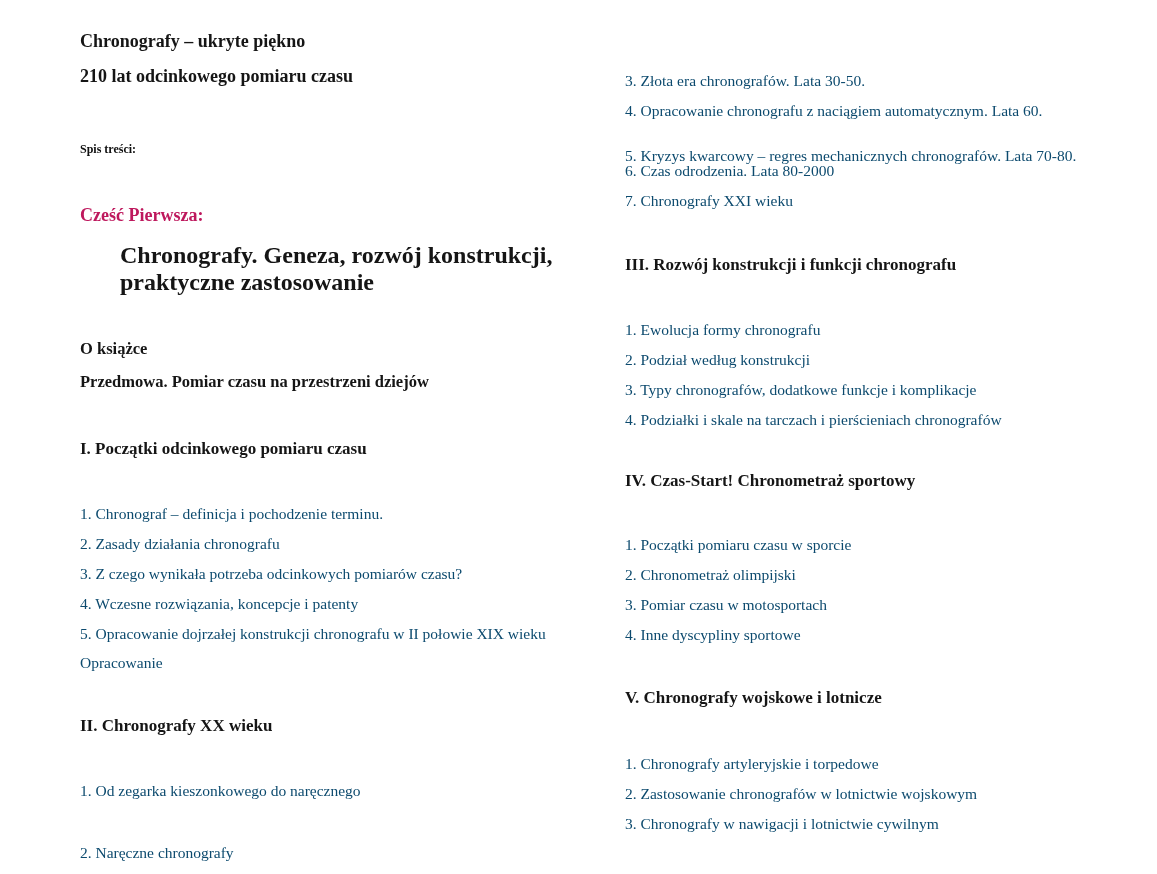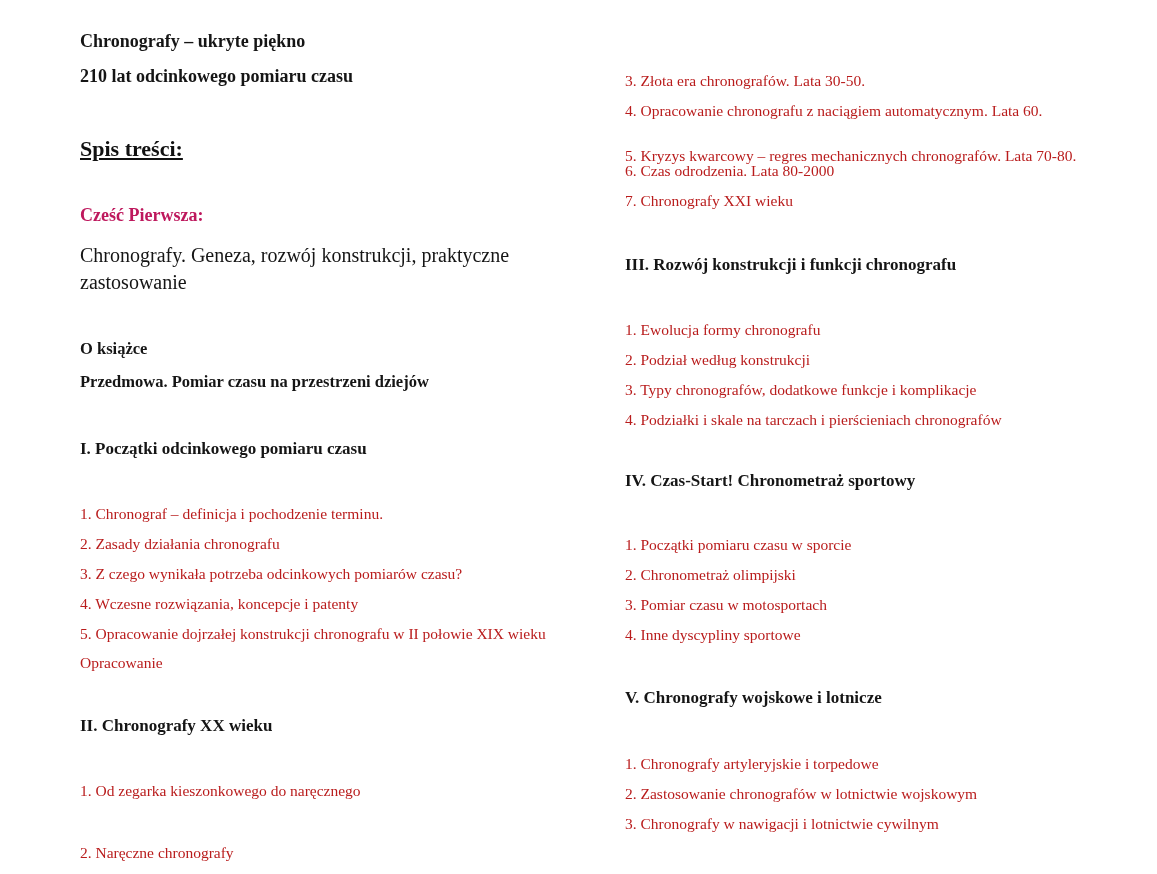--- a/index.html
+++ b/index.html
@@ -26,46 +26,46 @@
     height: 874px;
   }
   .col-left  { left: 80px;  width: 520px; }
   .col-right { left: 625px; width: 500px; }
   .ln {
     position: absolute;
     left: 0;
     white-space: nowrap;
     font-size: 15.5px;
     line-height: 20px;
-    color: #b91c1c;
+    color: #0c4a6e;
   }
   .book-title {
     width: 100%;
     font-weight: bold;
     font-size: 18px;
     color: #151515;
   }
   .toc-heading {
     font-weight: bold;
-    font-size: 22px;
-    text-decoration: underline;
+    font-size: 12px;
     color: #111111;
   }
   .part-label {
     font-weight: bold;
     font-size: 18px;
     color: #be185d;
   }
   .part-title {
-    font-weight: normal;
-    font-size: 20px;
+    font-weight: bold;
+    font-size: 24px;
     line-height: 27px;
     white-space: normal;
     width: 500px;
     color: #151515;
+    margin-left: 40px;
   }
   .front-bold {
     font-weight: bold;
     font-size: 16.5px;
     color: #151515;
   }
   .chapter-heading {
     font-weight: bold;
     font-size: 17px;
     color: #151515;

